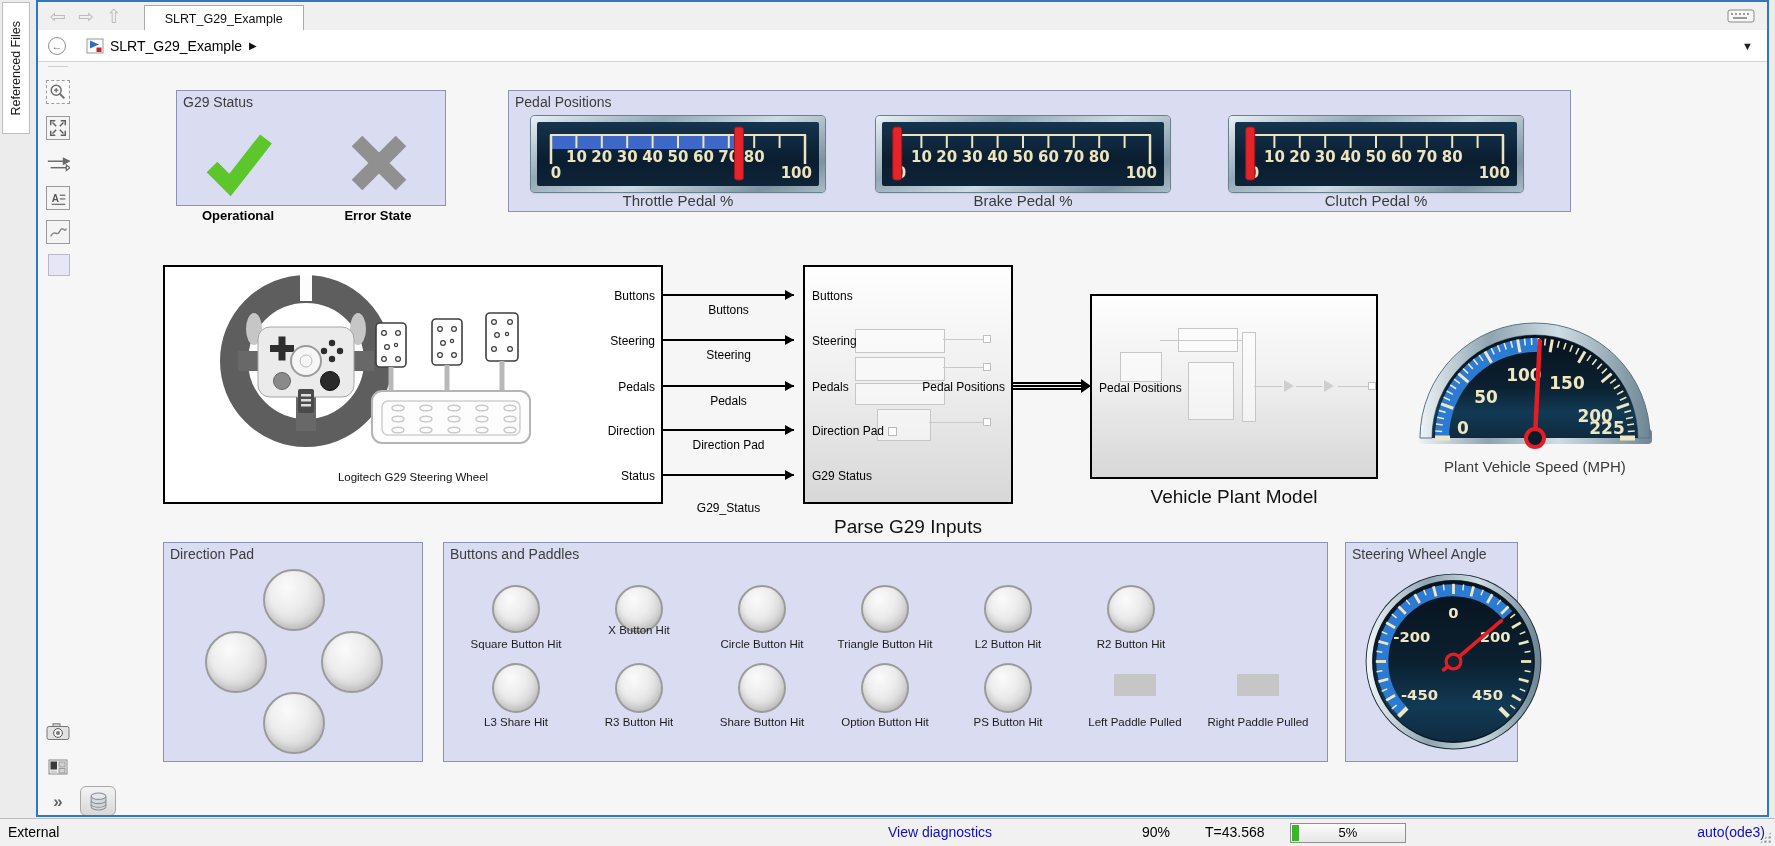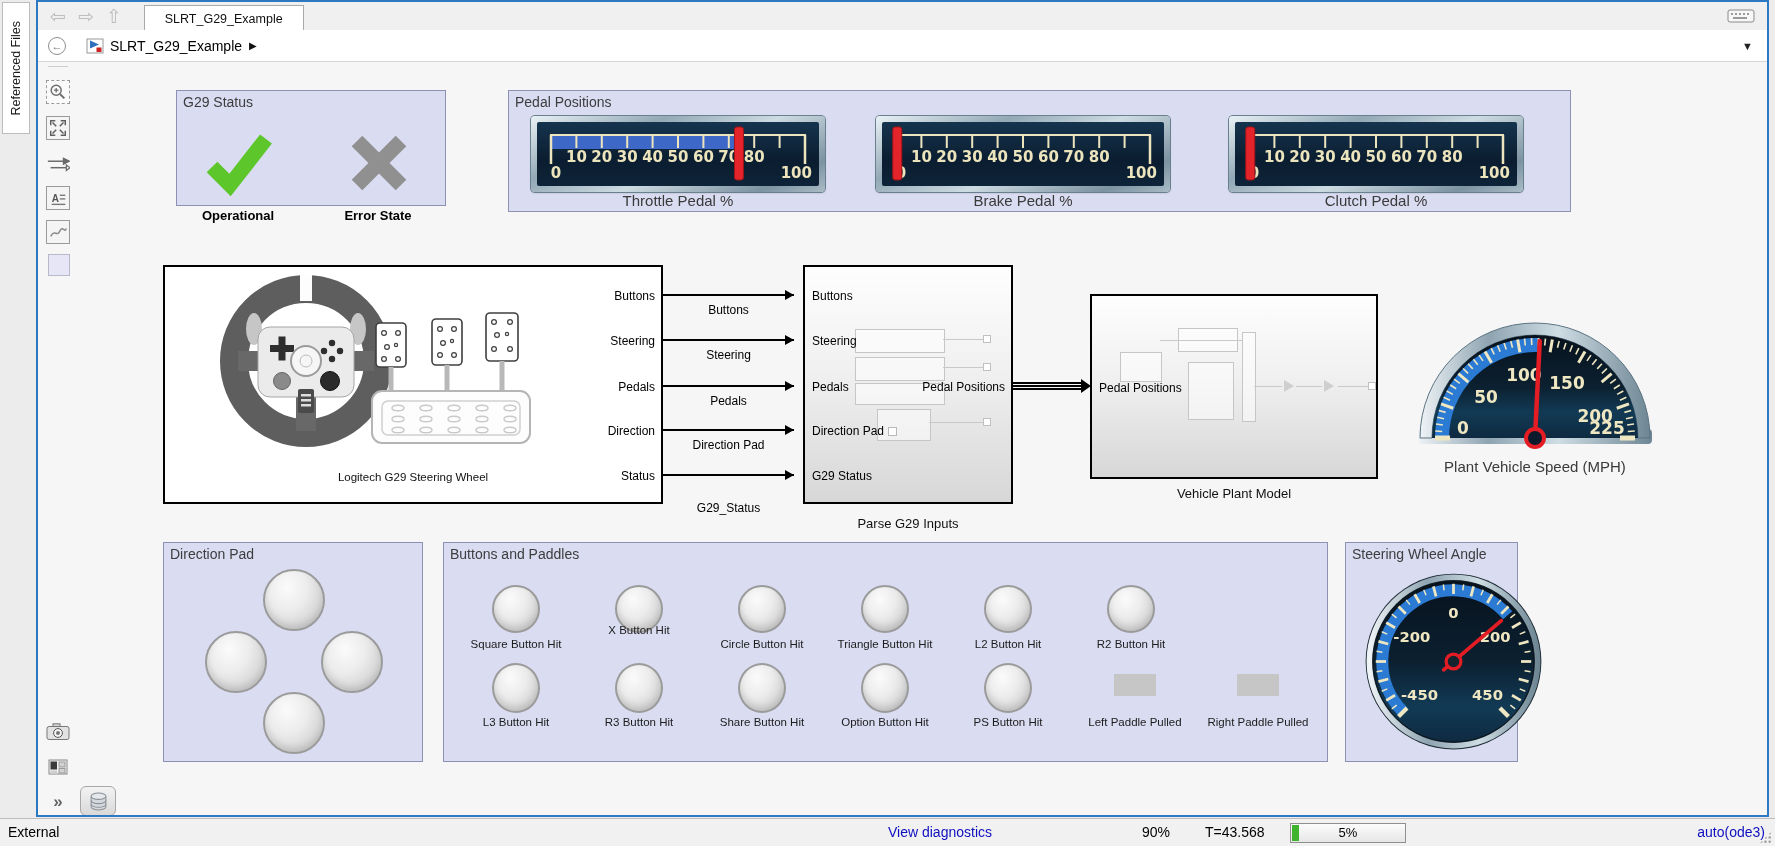--- a/index.html
+++ b/index.html
@@ -33,21 +33,21 @@
   #tb-area{background:#e6e6f7;border:1px solid #b9b9cc;width:20px;height:20px;left:10px;}
   #tb-more{font-size:17px;font-weight:bold;color:#666;}
   #db-btn{position:absolute;left:42px;top:724px;width:34px;height:28px;border:1px solid #a8a8a8;border-radius:6px;
           background:linear-gradient(#f3f3f3,#d8d8d8);display:flex;align-items:center;justify-content:center;}
   
   .panel{position:absolute;background:#dadcf2;border:1px solid #8d91b4;box-sizing:border-box;}
   .panel-title{position:absolute;left:6px;top:3px;font-size:14px;color:#3d3d3d;}
   .sim-block{position:absolute;border:2px solid #000;box-sizing:border-box;
              background:linear-gradient(180deg,#fefefe 0%,#f0f0f0 45%,#d7d7d7 100%);}
   #g29-block{background:#fff;}
-  .blk-label{position:absolute;text-align:center;font-size:13px;color:#111;}
+  .blk-label{position:absolute;text-align:center;font-size:19px;color:#111;}
   .port-label{position:absolute;font-size:12px;color:#000;white-space:nowrap;}
   .port-label.out{right:6px;text-align:right;}
   .port-label.in{left:7px;}
   .mini-sq{display:inline-block;width:7px;height:7px;border:1px solid #b9b9b9;background:#fff;
            margin-left:4px;vertical-align:middle;}
   .wire{position:absolute;height:2px;background:#000;}
   .arrow{position:absolute;width:0;height:0;border-left:9px solid #000;
          border-top:5px solid transparent;border-bottom:5px solid transparent;}
   .wire-label{position:absolute;text-align:center;font-size:12px;color:#000;}
   #bus{position:absolute;left:975px;top:320px;width:69px;height:8px;
@@ -527,21 +527,21 @@
         <div class="lamp-label" style="left: 130px; top: 81px; width: 130px;">X Button Hit</div>
         <div class="lamp" style="left: 294px; top: 42px; width: 48px; height: 48px;"></div>
         <div class="lamp-label" style="left: 253px; top: 95px; width: 130px;">Circle Button Hit</div>
         <div class="lamp" style="left: 417px; top: 42px; width: 48px; height: 48px;"></div>
         <div class="lamp-label" style="left: 376px; top: 95px; width: 130px;">Triangle Button Hit</div>
         <div class="lamp" style="left: 540px; top: 42px; width: 48px; height: 48px;"></div>
         <div class="lamp-label" style="left: 499px; top: 95px; width: 130px;">L2 Button Hit</div>
         <div class="lamp" style="left: 663px; top: 42px; width: 48px; height: 48px;"></div>
         <div class="lamp-label" style="left: 622px; top: 95px; width: 130px;">R2 Button Hit</div>
         <div class="lamp" style="left: 48px; top: 120px; width: 48px; height: 50px;"></div>
-        <div class="lamp-label" style="left: 7px; top: 173px; width: 130px;">L3 Button Hit</div>
+        <div class="lamp-label" style="left: 7px; top: 173px; width: 130px;">L3 Share Hit</div>
         <div class="lamp" style="left: 171px; top: 120px; width: 48px; height: 50px;"></div>
         <div class="lamp-label" style="left: 130px; top: 173px; width: 130px;">R3 Button Hit</div>
         <div class="lamp" style="left: 294px; top: 120px; width: 48px; height: 50px;"></div>
         <div class="lamp-label" style="left: 253px; top: 173px; width: 130px;">Share Button Hit</div>
         <div class="lamp" style="left: 417px; top: 120px; width: 48px; height: 50px;"></div>
         <div class="lamp-label" style="left: 376px; top: 173px; width: 130px;">Option Button Hit</div>
         <div class="lamp" style="left: 540px; top: 120px; width: 48px; height: 50px;"></div>
         <div class="lamp-label" style="left: 499px; top: 173px; width: 130px;">PS Button Hit</div>
         <div class="paddle" style="left: 670px; top: 131px;"></div>
         <div class="lamp-label" style="left: 626px; top: 173px; width: 130px;">Left Paddle Pulled</div>

